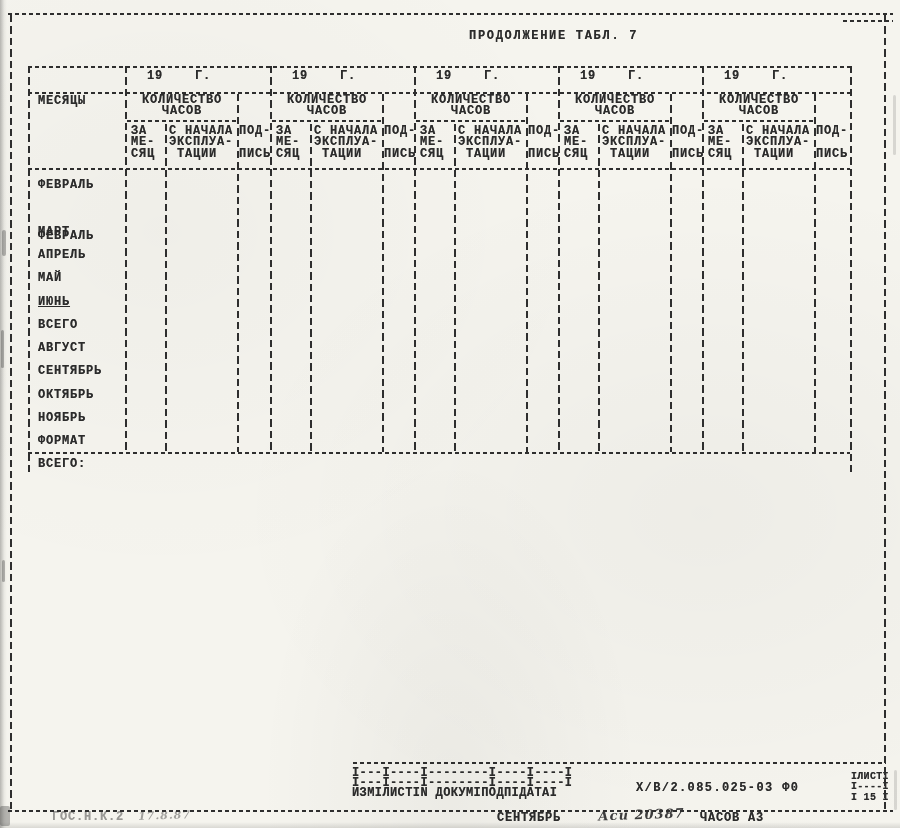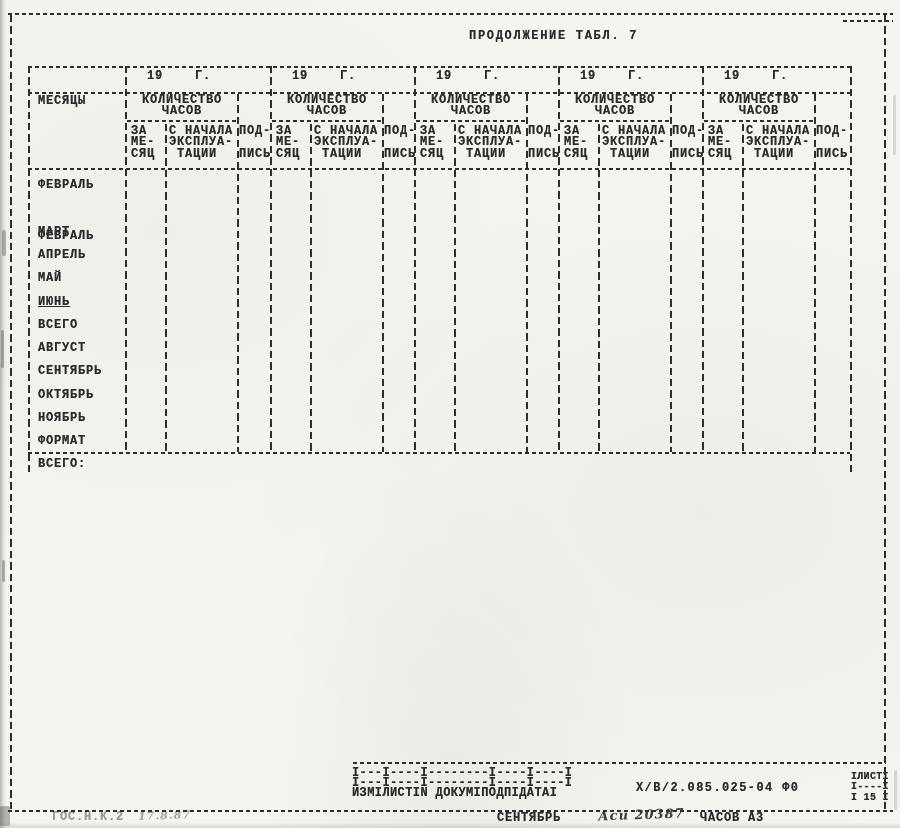--- a/index.html
+++ b/index.html
@@ -34,21 +34,21 @@
 </head>
 <body>
 
 <div id="sheet">
 
   <div class="txt" style="left:469px;top:31px;letter-spacing:1.7px;">ПРОДОЛЖЕНИЕ ТАБЛ. 7</div>
 
   <div class="txt" style="left:352px;top:768px;letter-spacing:0.4px;">I---I----I--------I----I----I</div>
   <div class="txt" style="left:352px;top:778px;letter-spacing:0.4px;">I---I----I--------I----I----I</div>
   <div class="txt" style="left:352px;top:788px;letter-spacing:0.4px;">ИЗМIЛИСТIN ДОКУМIПОДПIДАТАI</div>
-  <div class="txt" style="left:636px;top:783px;letter-spacing:1.4px;">Х/В/2.085.025-04 Ф0</div>
+  <div class="txt" style="left:636px;top:783px;letter-spacing:1.4px;">Х/В/2.085.025-03 Ф0</div>
 
   <div class="txt small" style="left:851px;top:772px;">IЛИСТI</div>
   <div class="txt small" style="left:851px;top:782px;">I----I</div>
   <div class="txt small" style="left:851px;top:793px;">I 15 I</div>
 
   <div class="txt" style="left:497px;top:813px;">СЕНТЯБРЬ</div>
   <div class="hand" style="left:598px;top:807px;">Аси 20387</div>
   <div class="txt" style="left:700px;top:813px;">ЧАСОВ А3</div>
 
   <div class="txt faint" style="left:52px;top:812px;">ГОС.Н.К.2</div>

